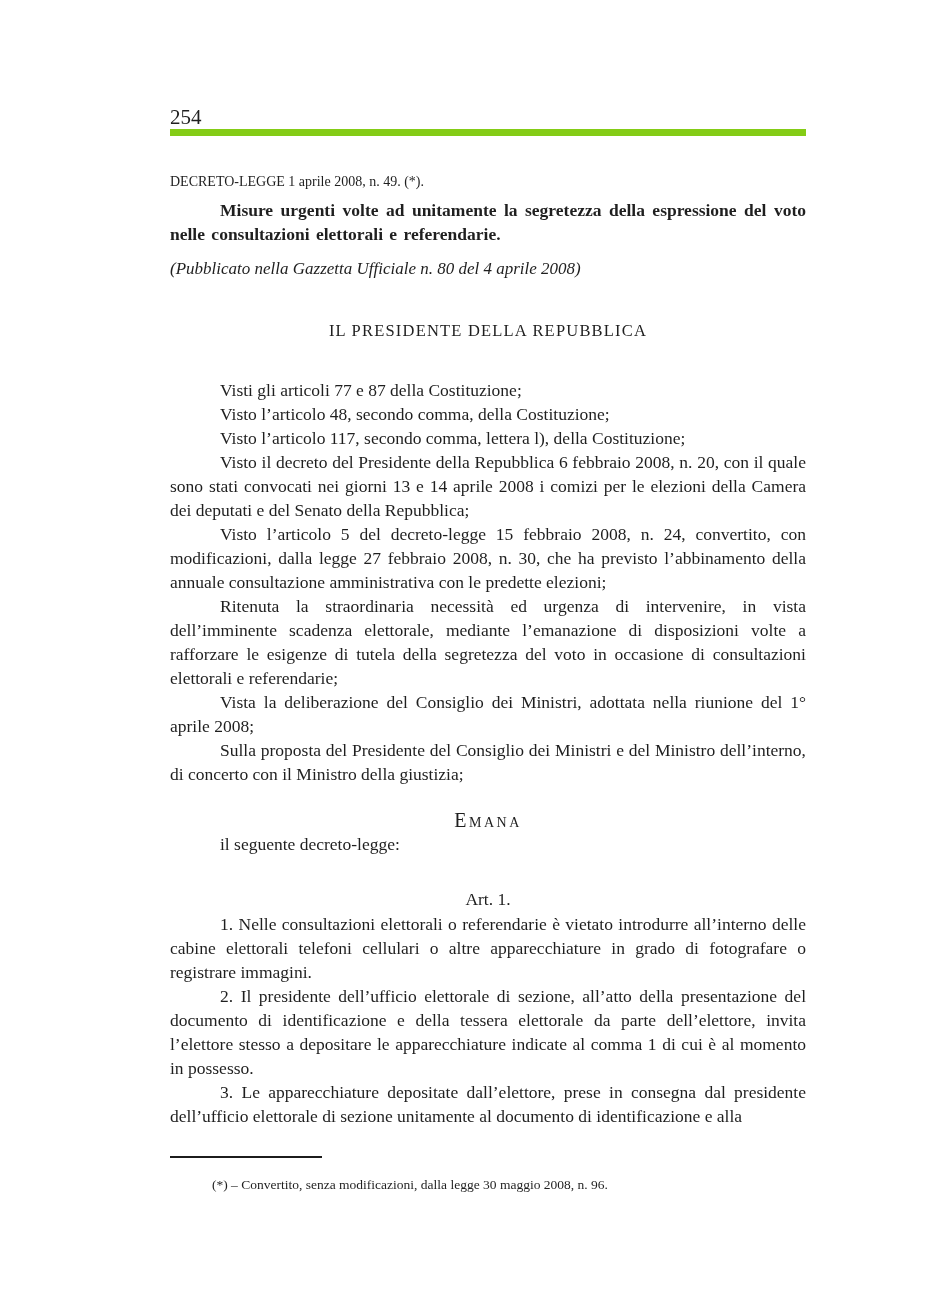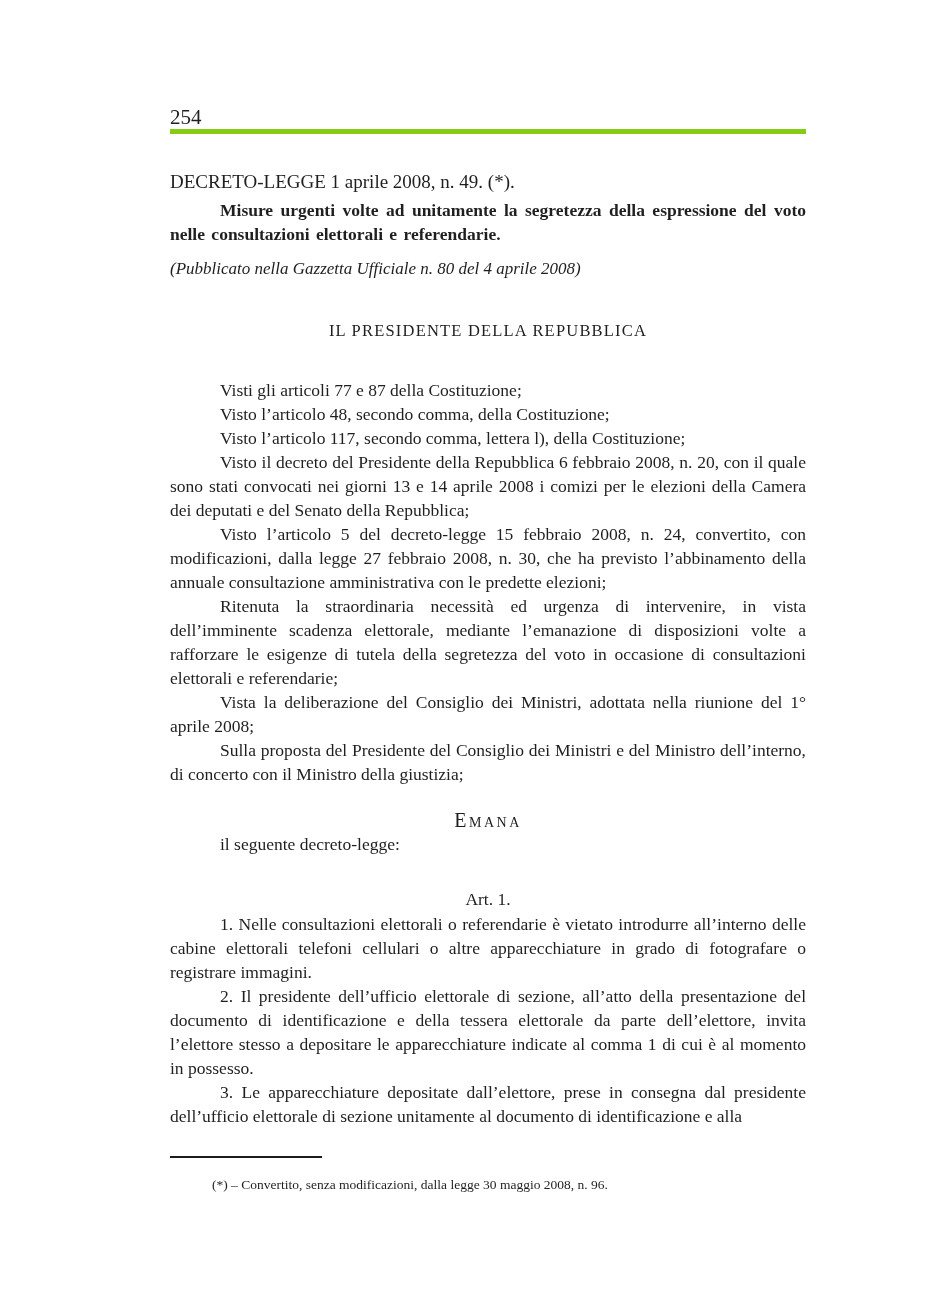--- a/index.html
+++ b/index.html
@@ -17,21 +17,21 @@
     overflow: hidden;
   }
 
   
   .header {
     position: absolute;
     left: 170px;
     top: 96px;
     width: 636px;
     height: 33px;
-    border-bottom: 5px solid #84cc16;
+    border-bottom: 7px solid #84cc16;
   }
   .page-number {
     position: absolute;
     left: 0;
     bottom: 1px;
     font-size: 21px;
     line-height: 21px;
   }
   .running-header {
     position: absolute;
@@ -48,21 +48,21 @@
   .content {
     position: absolute;
     left: 170px;
     top: 0;
     width: 636px;
     font-size: 17.5px;
     line-height: 24px;
   }
   .doc-title {
     margin: 169px 0 0 0;
-    font-size: 19px;
+    font-size: 14px;
     line-height: 25px;
   }
   .doc-subtitle {
     margin: 4px 0 0 0;
     font-weight: bold;
     text-align: justify;
     text-indent: 50px;
     word-spacing: 2px;
   }
   .pub-note {

